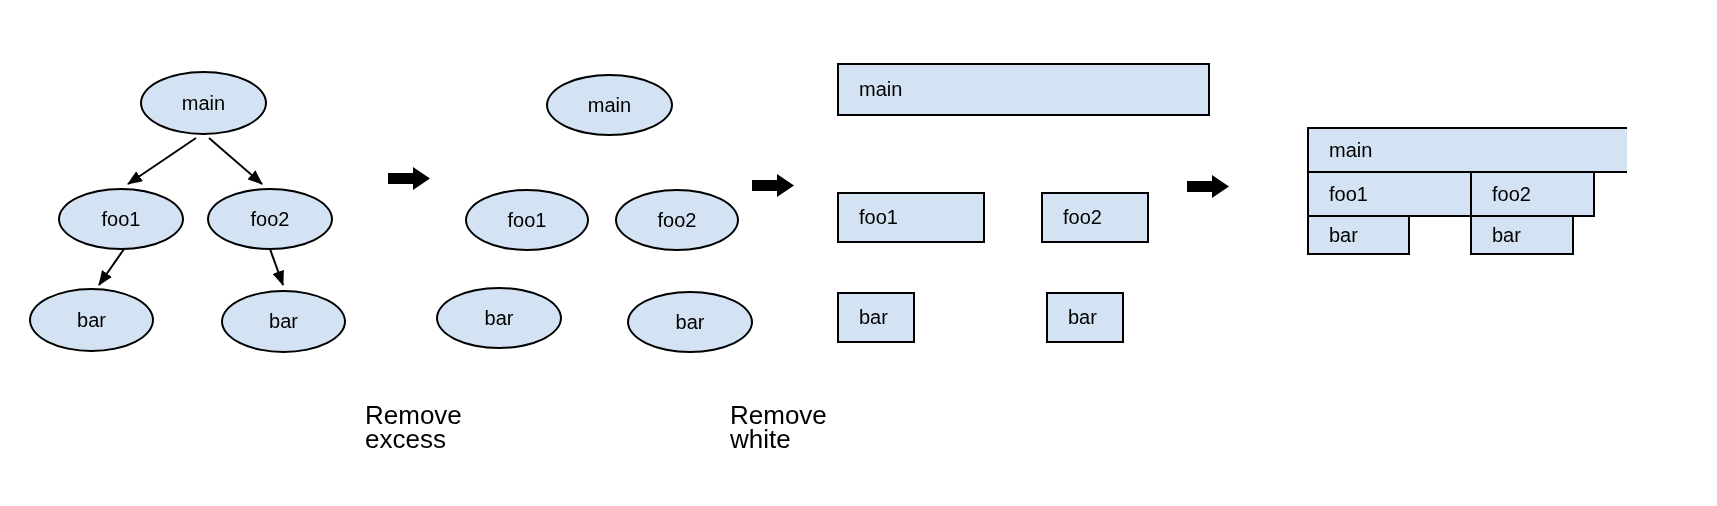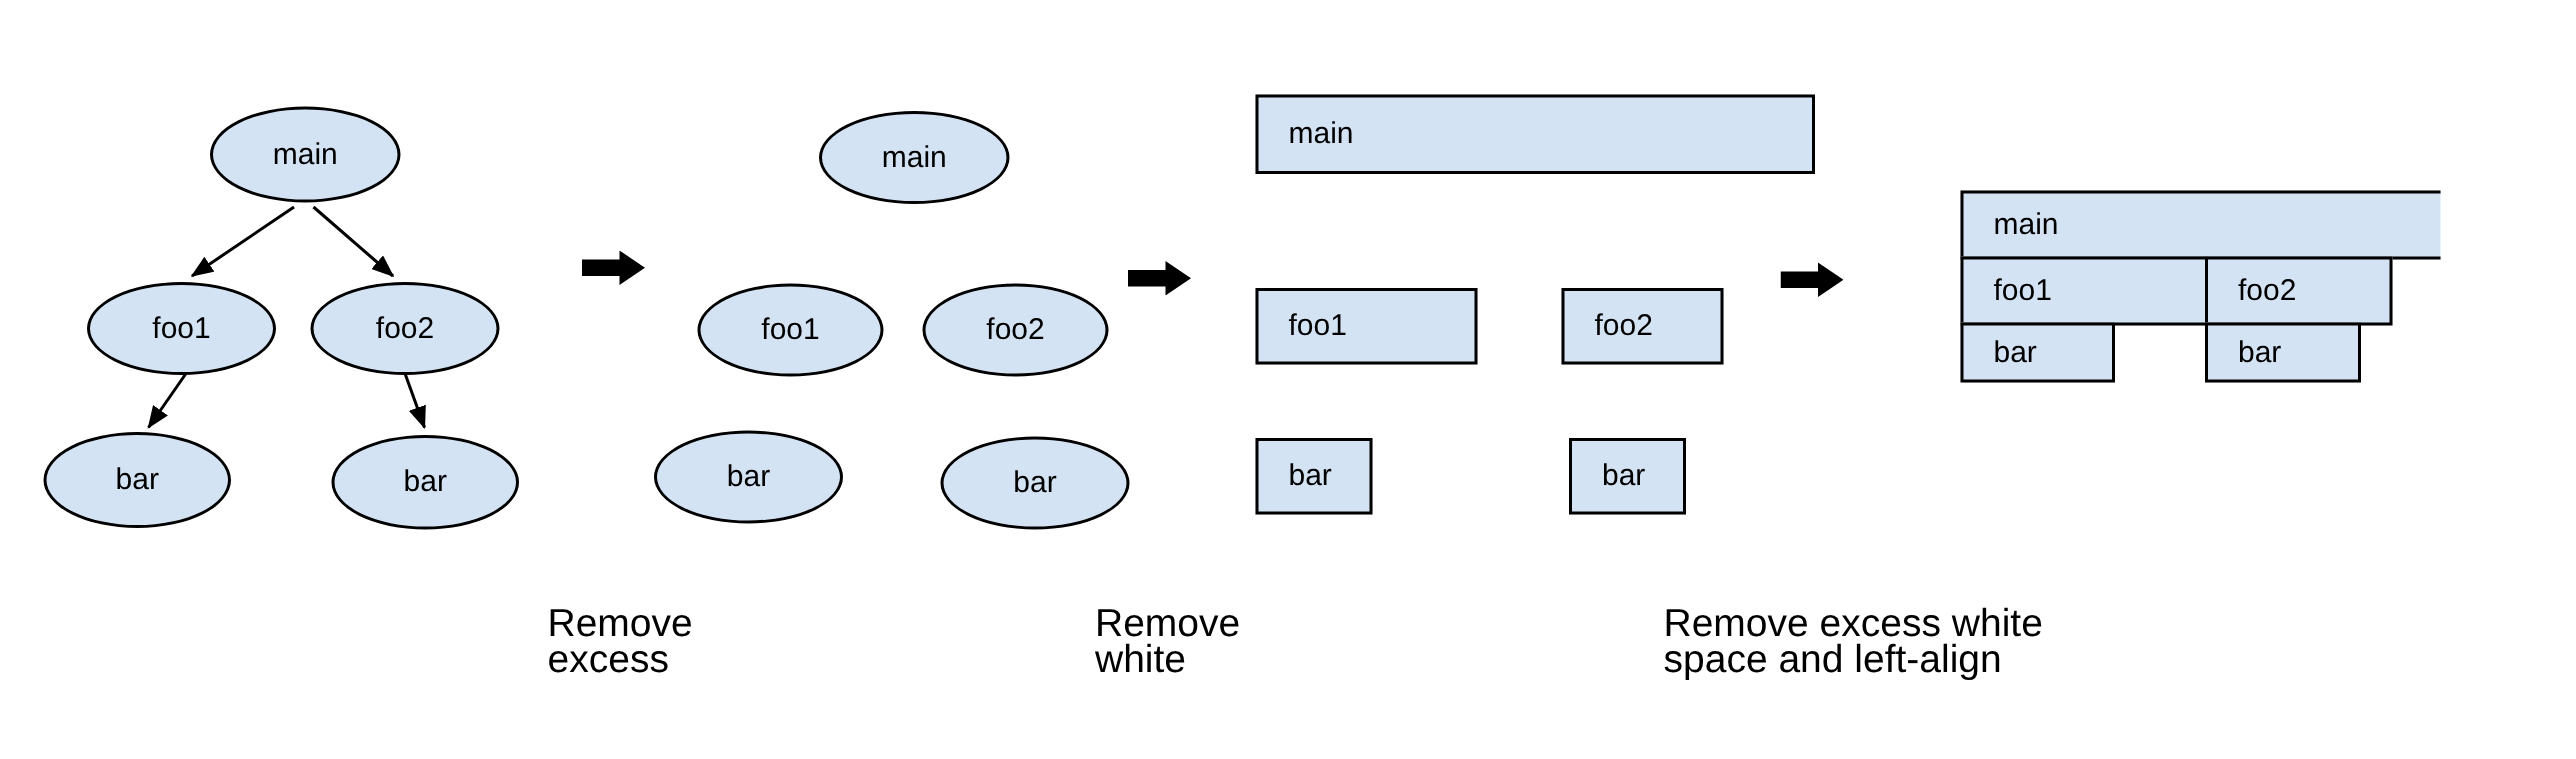--- a/index.html
+++ b/index.html
@@ -134,18 +134,14 @@
     </div>
 
   <div class="caption" style="left:365px;top:403px">
     <div>Remove</div>
     <div>excess</div>
   </div>
   <div class="caption" style="left:730px;top:403px">
     <div>Remove</div>
     <div>white</div>
   </div>
-  <div class="caption" style="left:1109px;top:403px">
-    <div>Remove excess white</div>
-    <div>space and left-align</div>
-  </div>
 
 </div>
 
 </body></html>

